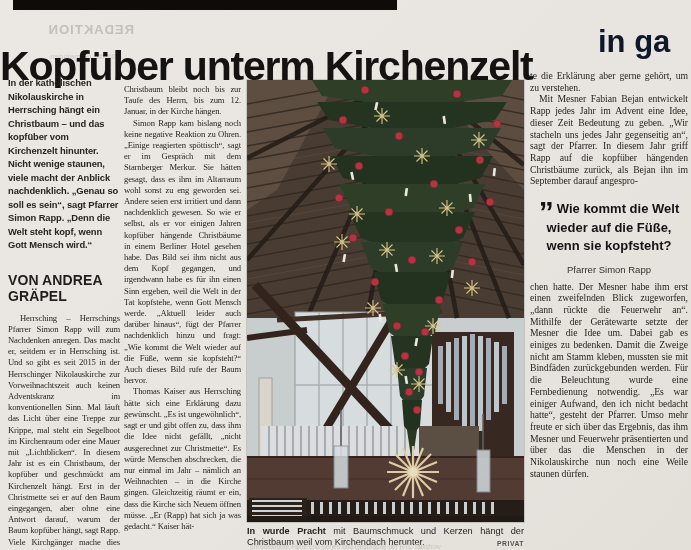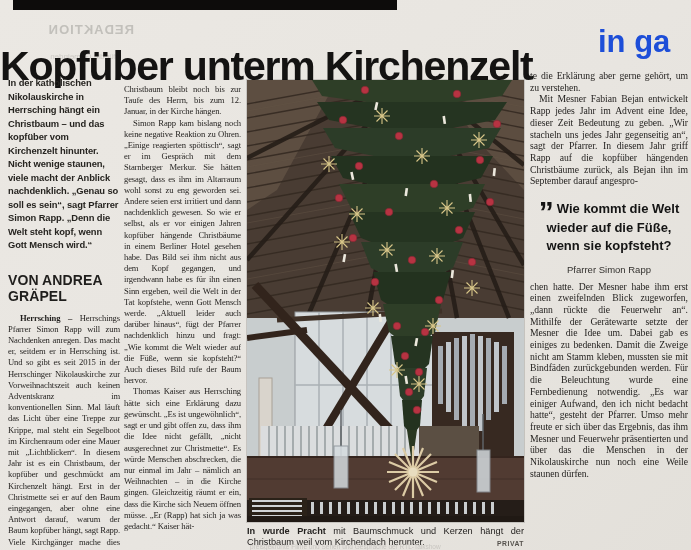--- a/index.html
+++ b/index.html
@@ -8,34 +8,34 @@
     background:linear-gradient(135deg,#ebe8e3 0%,#e8e5e0 55%,#e3e0da 100%);
     font-family:"Liberation Sans",sans-serif;
   }
   .abs{position:absolute;}
   
   #top-rule{left:13px;top:0;width:384px;height:10px;background:#0d0c0b;}
   
   .ghost{color:#c6c4bf;pointer-events:none;white-space:nowrap;}
   #ghost-redaktion{left:14px;top:22px;font-weight:700;font-size:13px;transform:scaleX(-1);transform-origin:60px 50%;letter-spacing:1px;color:#c2c0bb;}
   #ghost-gemeinden{left:26px;top:52px;font-size:8px;transform:scaleX(-1);transform-origin:45px 50%;color:#cdcac5;}
-  #ghost-right{left:598px;top:24px;font-weight:700;font-size:31px;color:#1d4ed8;filter:blur(0.6px);}
+  #ghost-right{left:598px;top:24px;font-weight:700;font-size:31px;color:#0f172a;filter:blur(0.6px);}
   #ghost-bottom{left:250px;top:543px;width:280px;font-size:6.5px;color:#c8c5c0;filter:blur(0.3px);}
   
   #headline{left:0;right:0;top:15px;
     font-weight:700;font-size:41px;line-height:48px;letter-spacing:-1.2px;color:#141312;}
   
   .col{position:absolute;}
   #col1{left:8px;top:76px;width:112px;}
   .lead{font-weight:700;font-size:9.4px;line-height:13.5px;letter-spacing:-0.1px;color:#262420;margin:0;}
   .byline{margin:20px 0 0 0;font-weight:700;font-size:14px;letter-spacing:0.1px;color:#1f1e1c;}
   .body-serif{font-family:"Liberation Serif",serif;font-size:8.6px;line-height:11.2px;
     letter-spacing:-0.12px;color:#211f1d;text-align:justify;margin:0;hyphens:auto;}
   #col1 .body-serif{margin-top:9px;}
-  .dateline{font-weight:700;padding-left:12px;}
+  .dateline{font-weight:400;padding-left:12px;}
   #col2{left:124px;top:84px;width:117px;height:482px;overflow:hidden;}
   #col5{left:530px;top:70px;width:158px;height:480px;overflow:hidden;}
   #col5 .body-serif{font-size:9.7px;line-height:11.7px;letter-spacing:-0.05px;}
   .indent{text-indent:9px;}
   
   .quote-block{margin:12px 0 6px 0;text-align:center;}
   .qmark{display:inline-block;font-weight:700;font-size:30px;line-height:10px;vertical-align:-9px;margin-right:3px;color:#141414;font-family:"Liberation Sans",sans-serif;}
   .quote-text{font-weight:700;font-size:13px;line-height:16.5px;color:#141414;font-family:"Liberation Sans",sans-serif;margin-top:43px;}
   .quote-attr{margin-top:9px;font-size:9.5px;color:#33312e;font-family:"Liberation Sans",sans-serif;}
   

